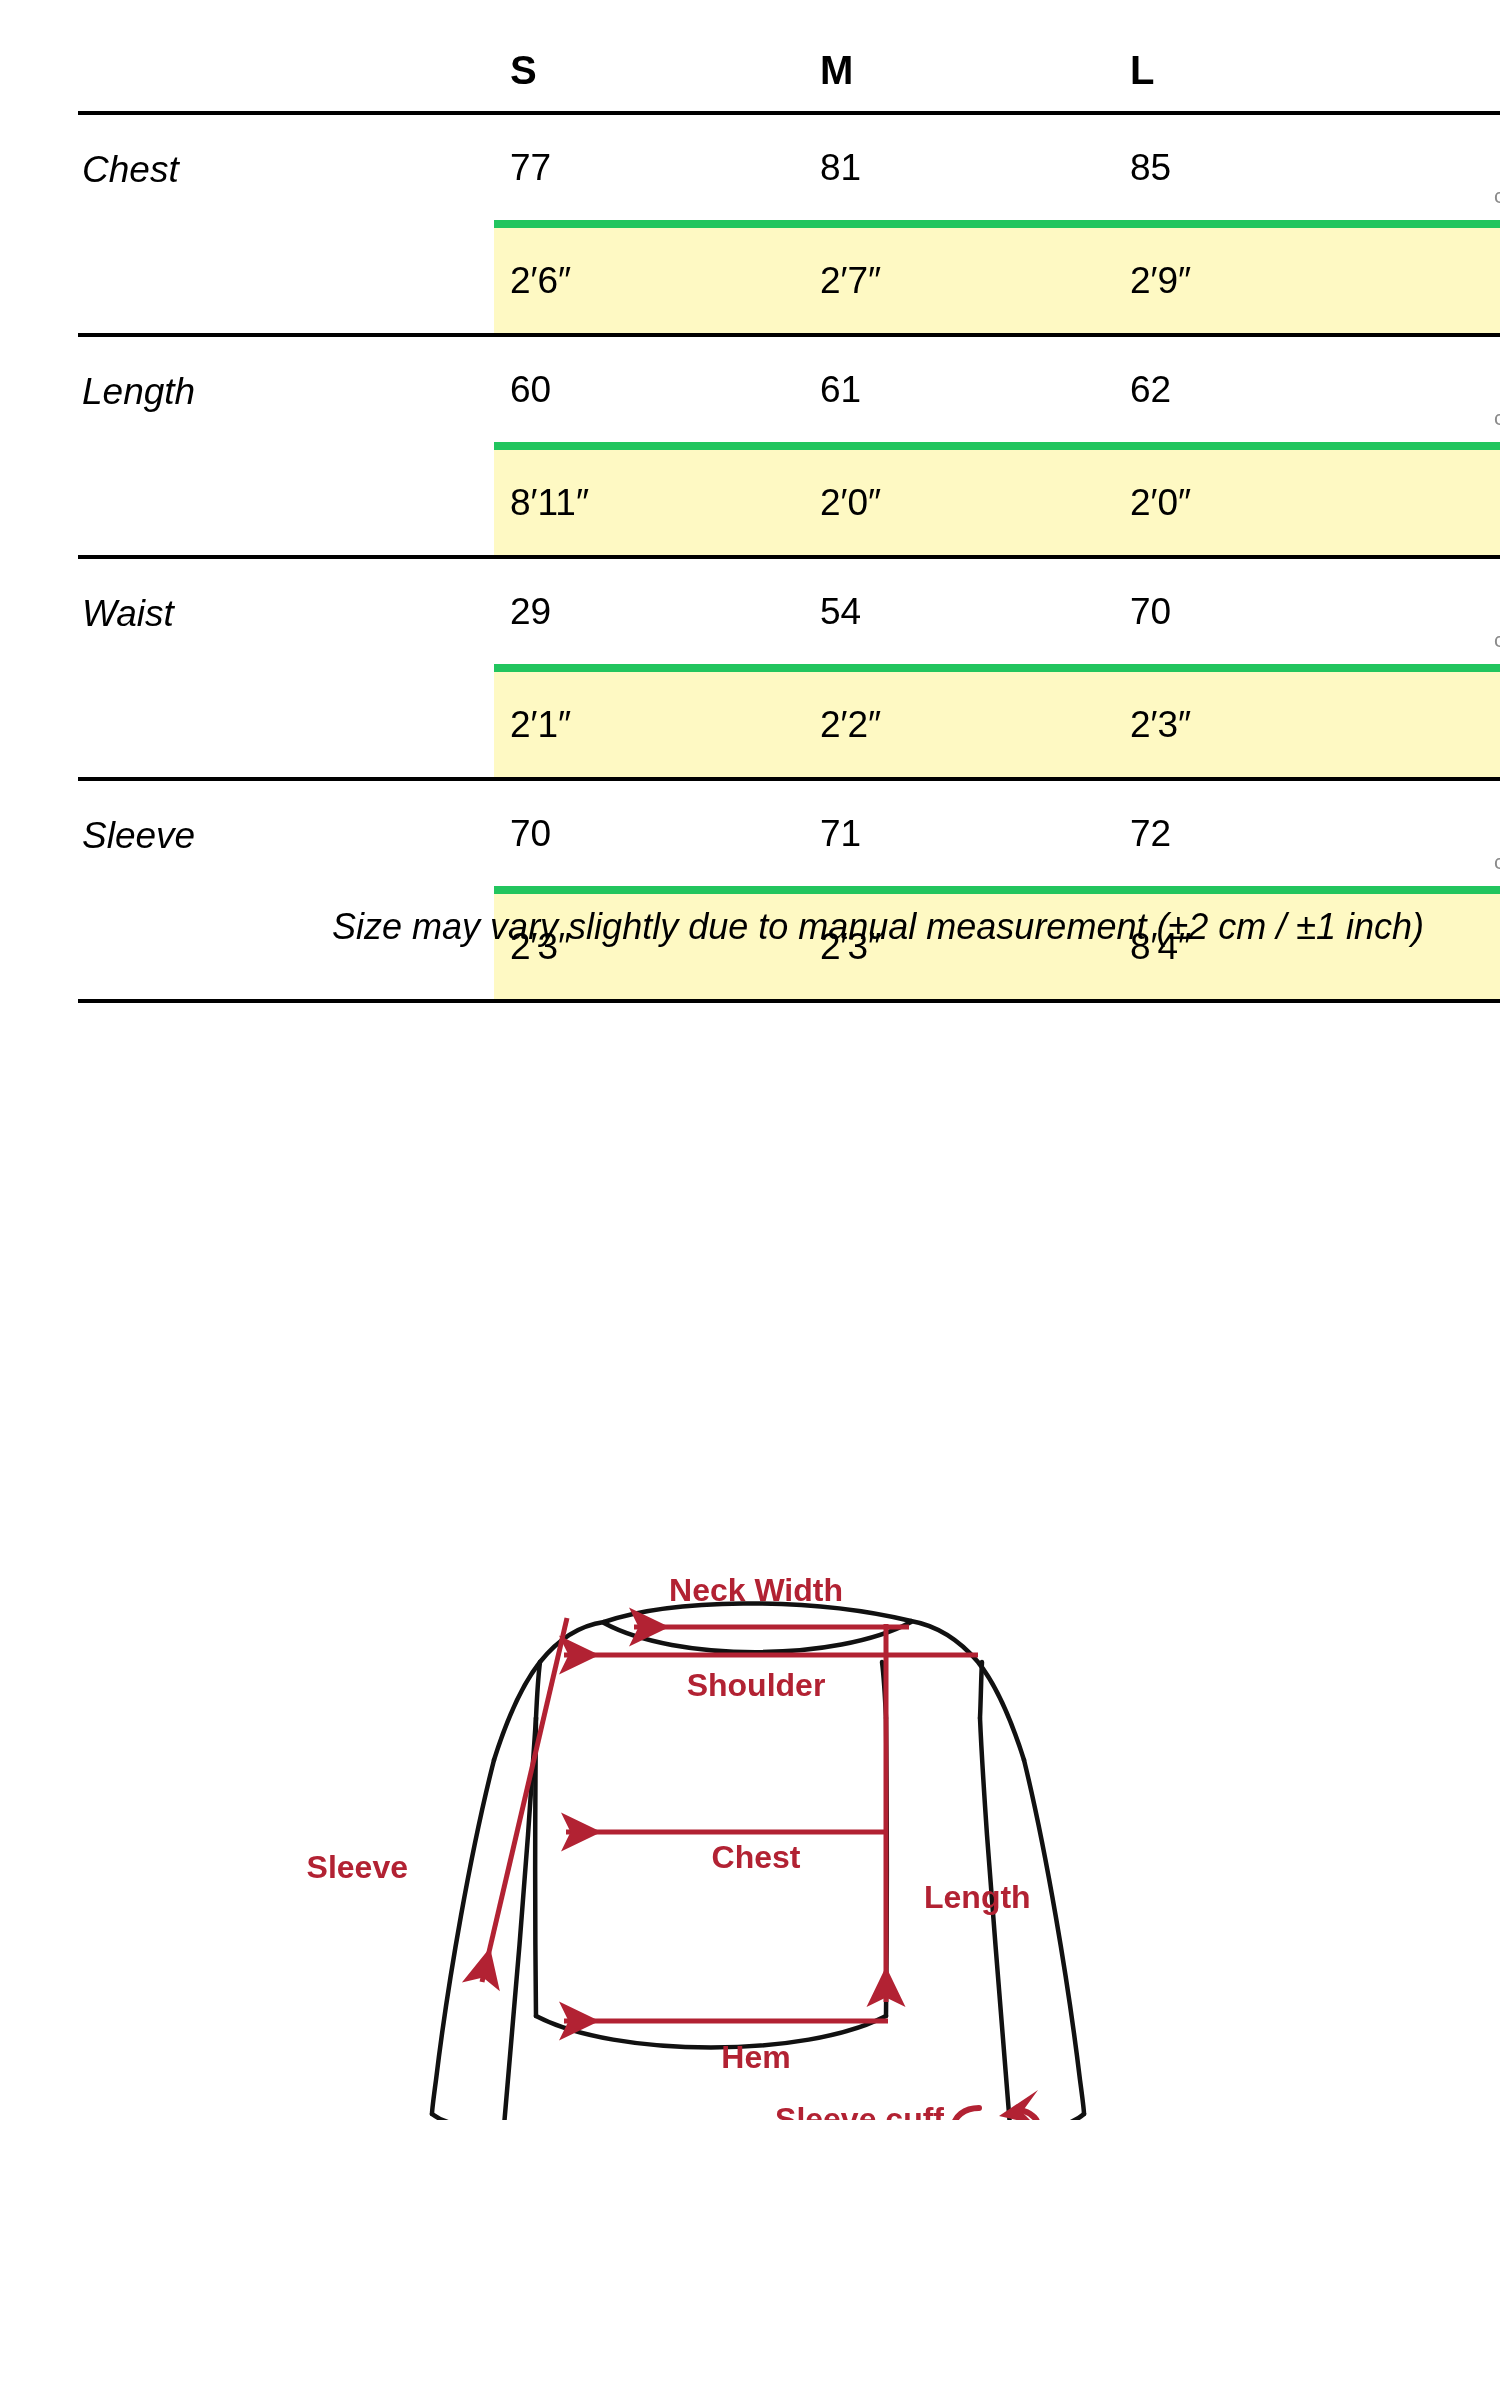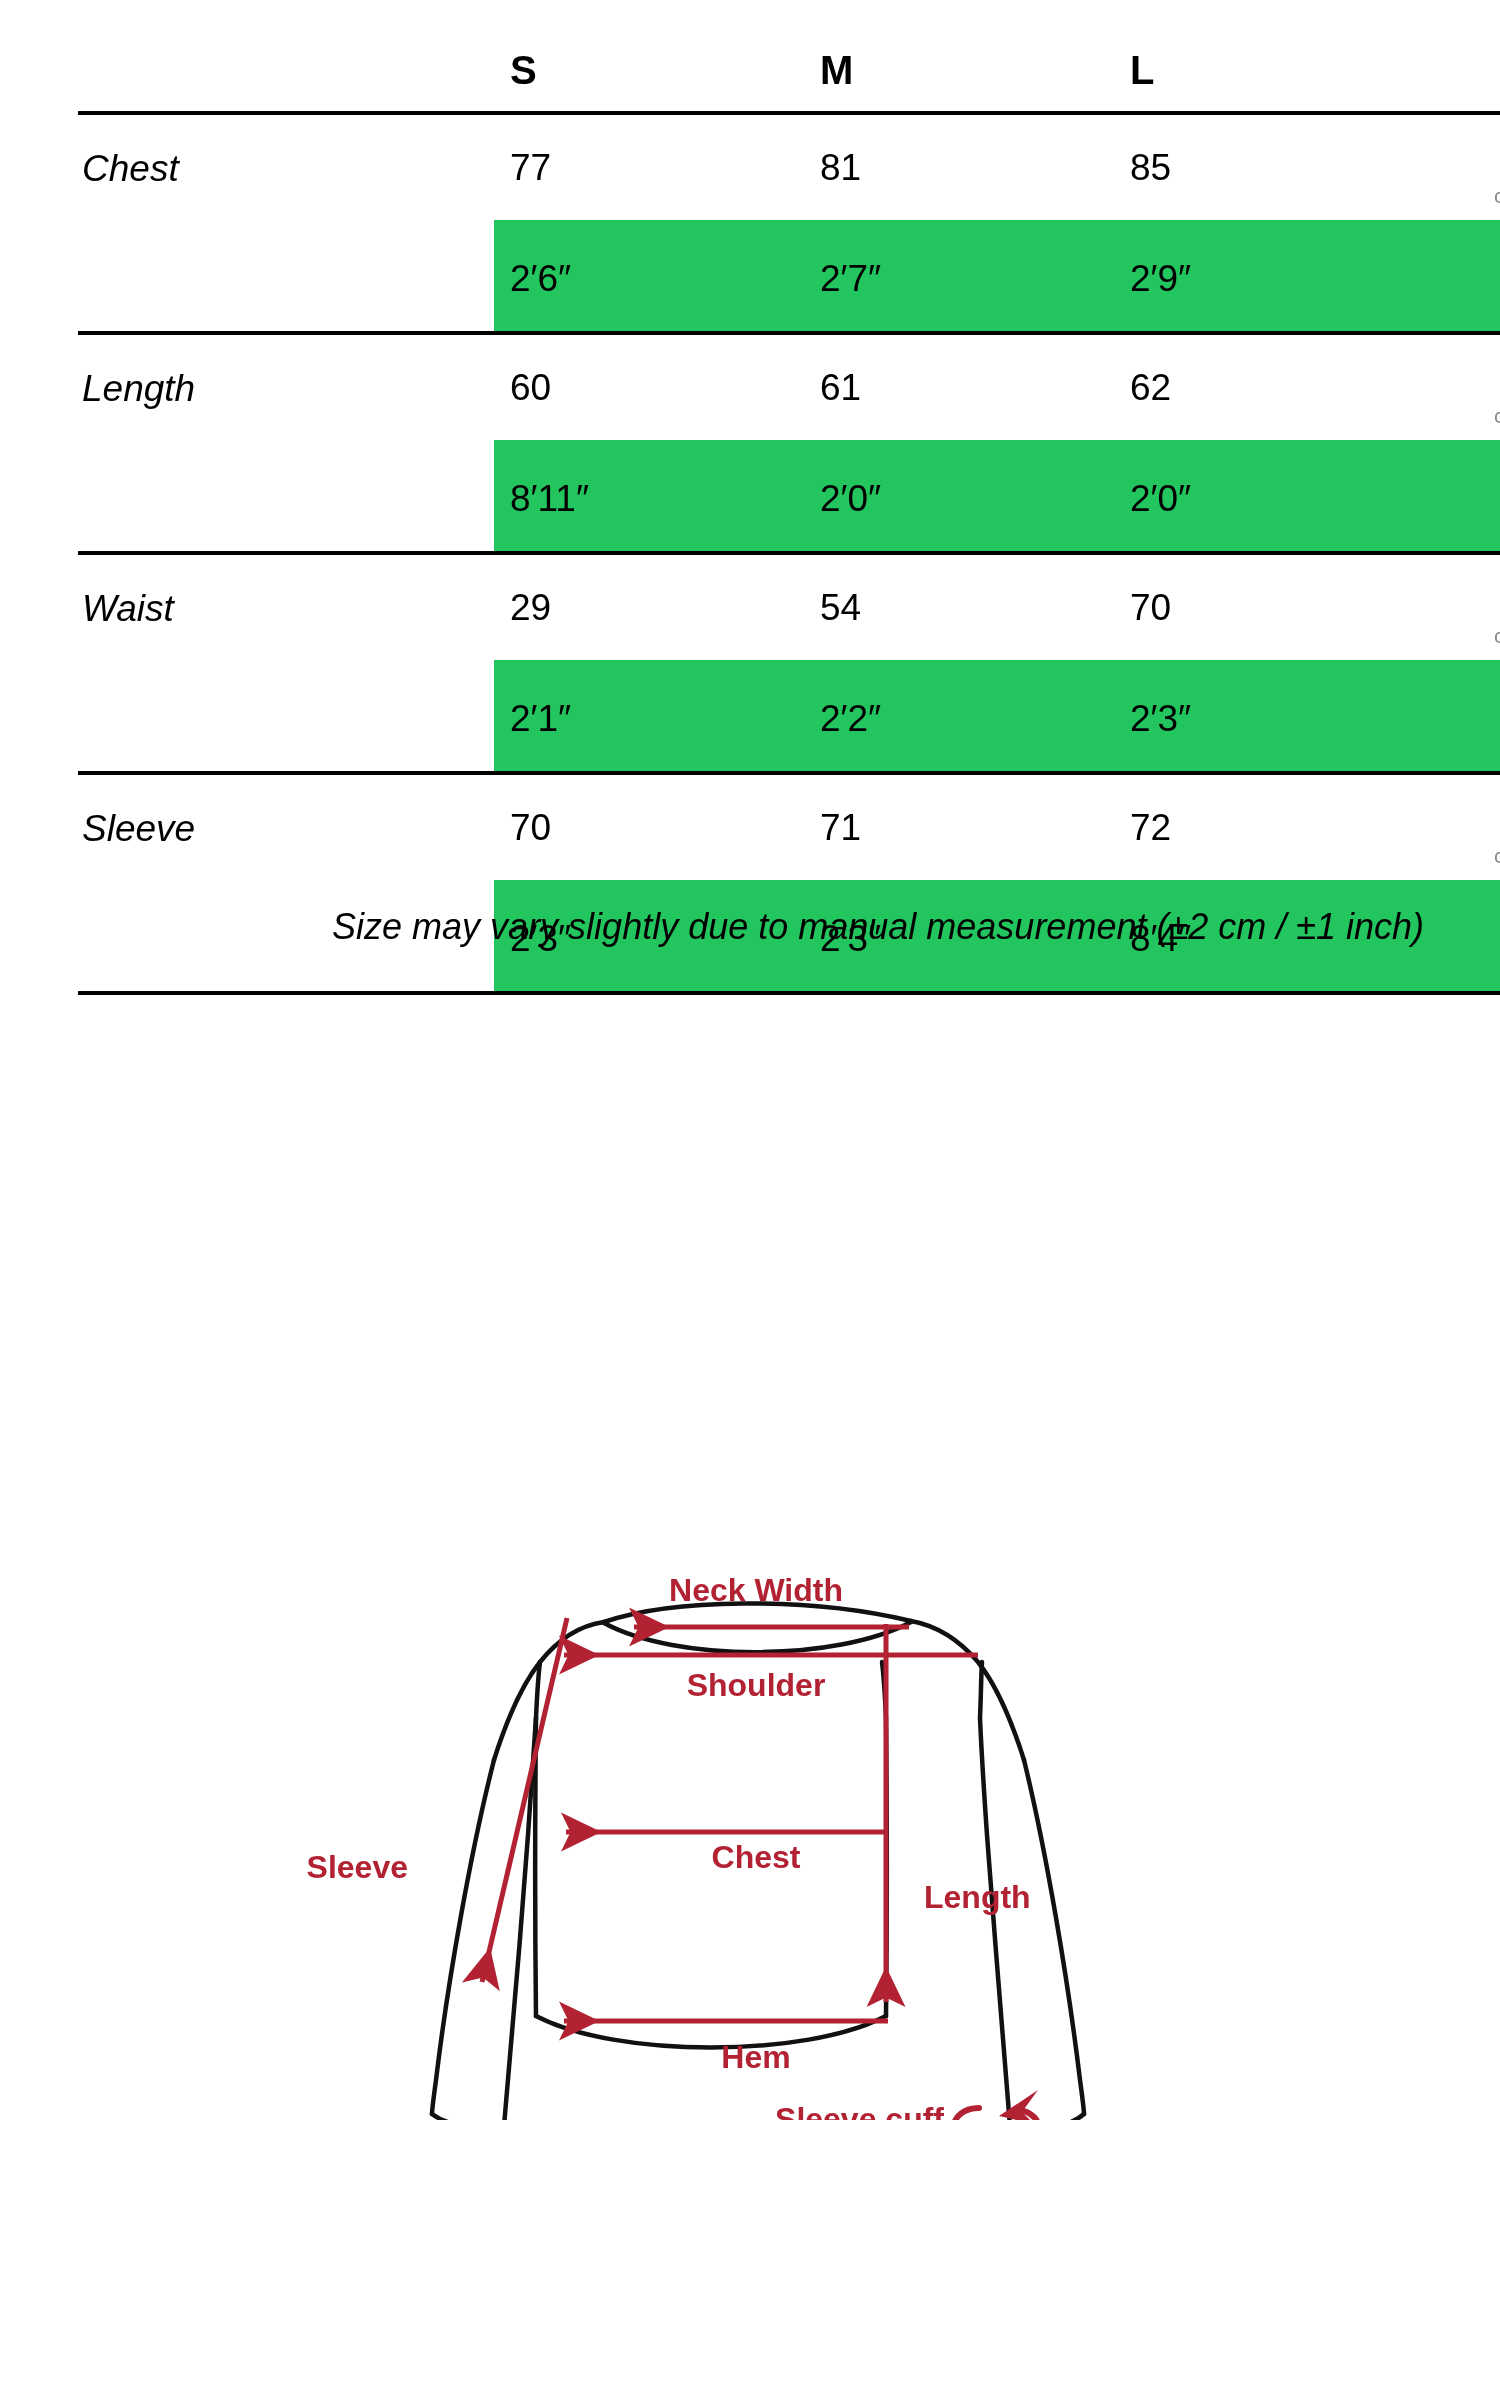--- a/index.html
+++ b/index.html
@@ -41,22 +41,22 @@
     letter-spacing: 0.5px;
   }
   .hdr-blank { padding: 0; }
 
   tr.row-cm > td {
     background: #ffffff;
     border-top: 4px solid #000000;
     height: 92px;
   }
   tr.row-ft > td.gray {
-    background: #22c55e;
-    border-top: 6px solid #22c55e;
+    background: #fef9c3;
+    border-top: 8px solid #22c55e;
     height: 92px;
   }
   tr.row-ft > td.plain {
     background: #ffffff;
     border-top: none;
     height: 92px;
   }
   tr.row-last-ft > td.gray { border-bottom: 4px solid #000000; }
   tr.row-last-ft > td.plain { border-bottom: 4px solid #000000; }
 

